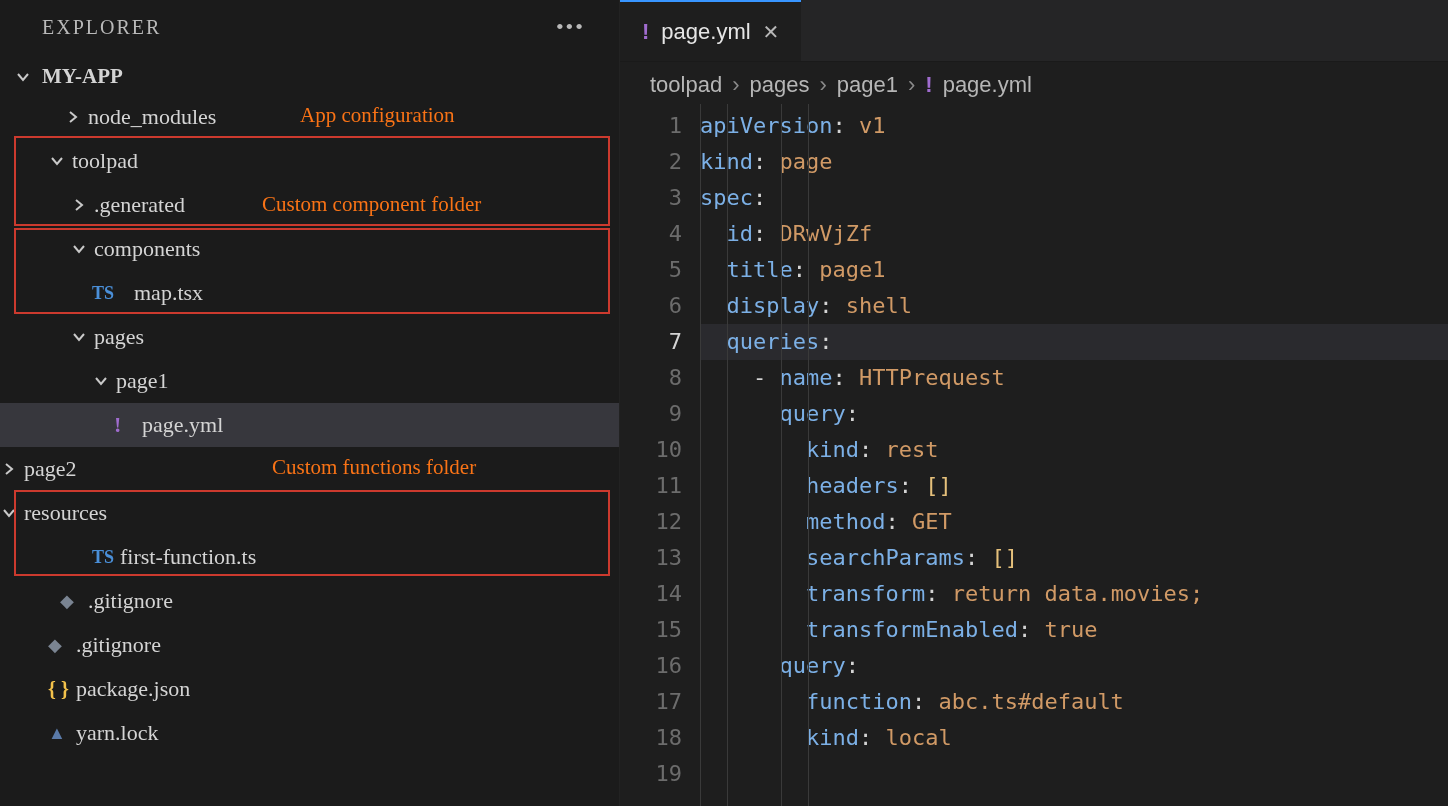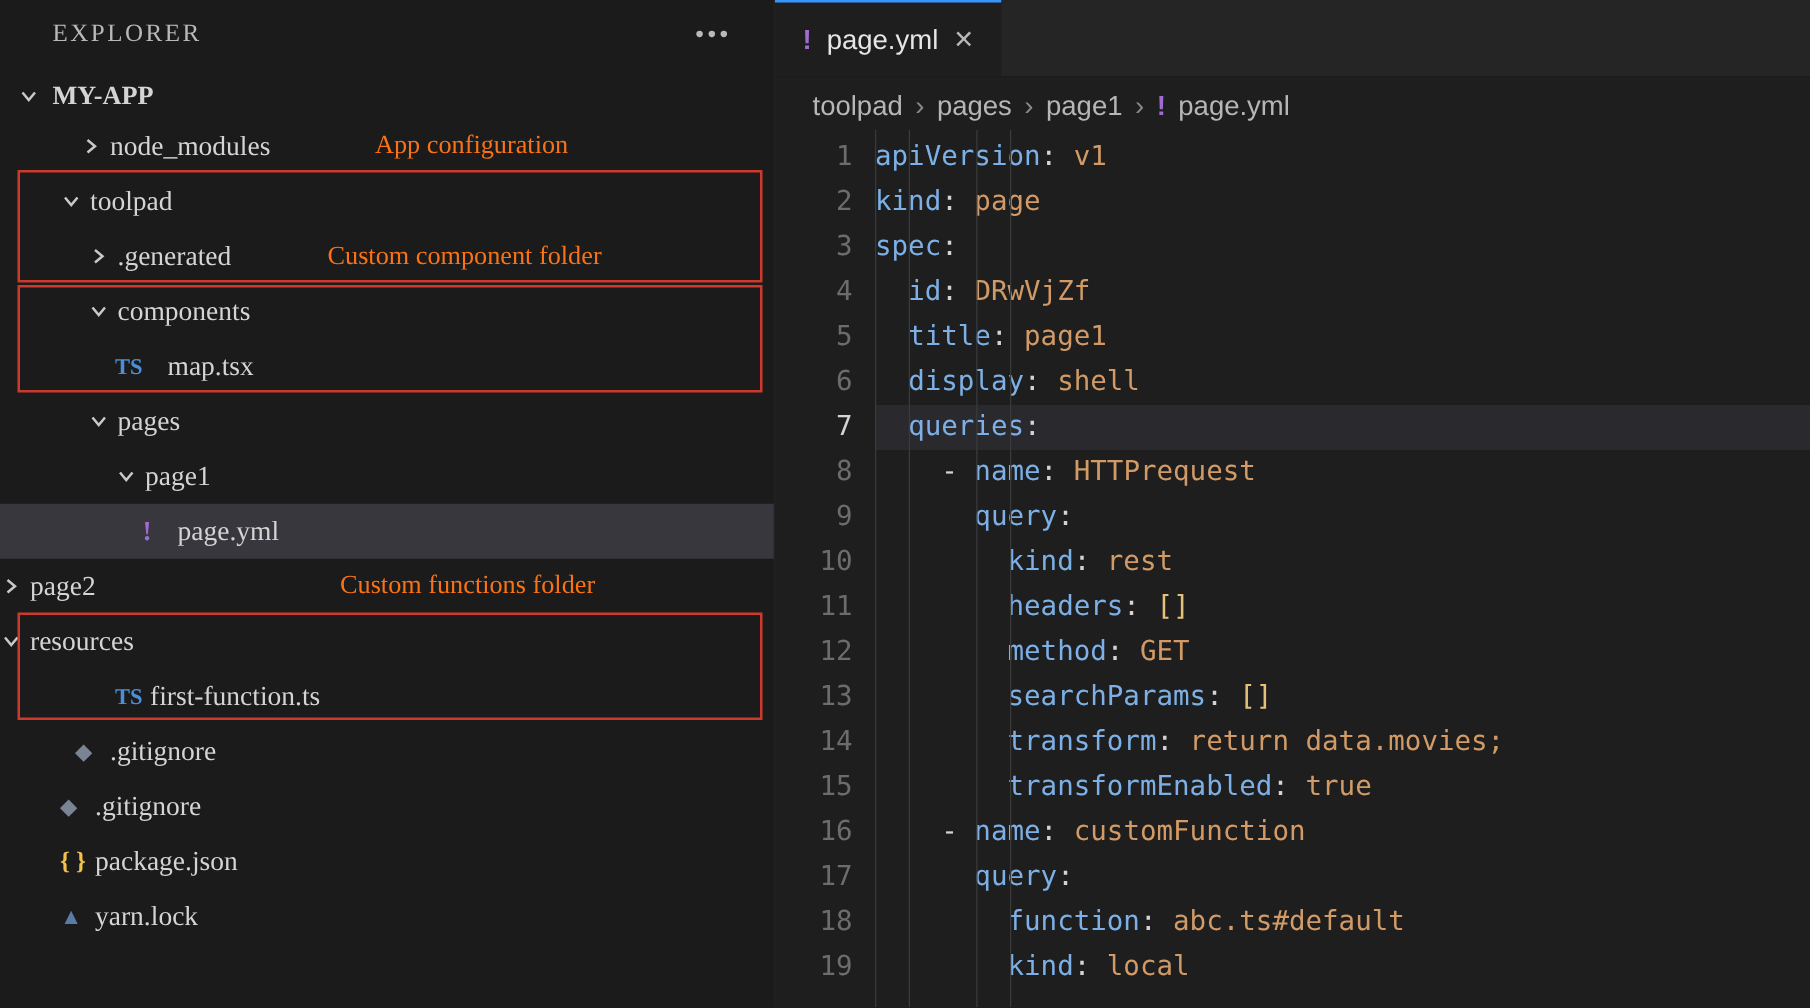--- a/index.html
+++ b/index.html
@@ -304,20 +304,19 @@
           <div class="line"><span class="n">  </span><span class="k">display</span><span class="p">:</span><span class="n"> </span><span class="s">shell</span></div>
           <div class="line current"><span class="n">  </span><span class="k">queries</span><span class="p">:</span></div>
           <div class="line"><span class="n">    </span><span class="dash">- </span><span class="k">name</span><span class="p">:</span><span class="n"> </span><span class="s">HTTPrequest</span></div>
           <div class="line"><span class="n">      </span><span class="k">query</span><span class="p">:</span></div>
           <div class="line"><span class="n">        </span><span class="k">kind</span><span class="p">:</span><span class="n"> </span><span class="s">rest</span></div>
           <div class="line"><span class="n">        </span><span class="k">headers</span><span class="p">:</span><span class="n"> </span><span class="y">[]</span></div>
           <div class="line"><span class="n">        </span><span class="k">method</span><span class="p">:</span><span class="n"> </span><span class="s">GET</span></div>
           <div class="line"><span class="n">        </span><span class="k">searchParams</span><span class="p">:</span><span class="n"> </span><span class="y">[]</span></div>
           <div class="line"><span class="n">        </span><span class="k">transform</span><span class="p">:</span><span class="n"> </span><span class="s">return data.movies;</span></div>
           <div class="line"><span class="n">        </span><span class="k">transformEnabled</span><span class="p">:</span><span class="n"> </span><span class="s">true</span></div>
-          <div class="line"><span class="n">    </span><span class="dash">- </span><span class="k">name</span><span class="p">:</span><span class="n"> </span><span class="s">customFunction</span></div>
           <div class="line"><span class="n">      </span><span class="k">query</span><span class="p">:</span></div>
           <div class="line"><span class="n">        </span><span class="k">function</span><span class="p">:</span><span class="n"> </span><span class="s">abc.ts#default</span></div>
           <div class="line"><span class="n">        </span><span class="k">kind</span><span class="p">:</span><span class="n"> </span><span class="s">local</span></div>
         </div>
     </div>
   </div>
 </div>
 
 </body></html>

